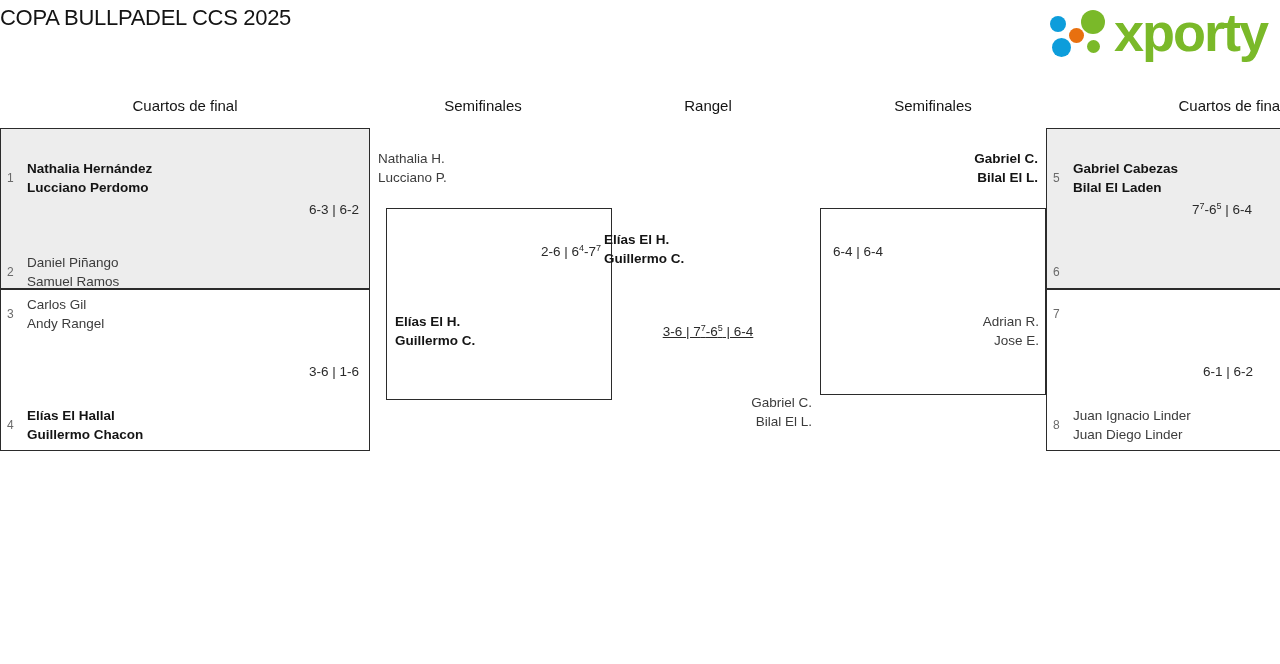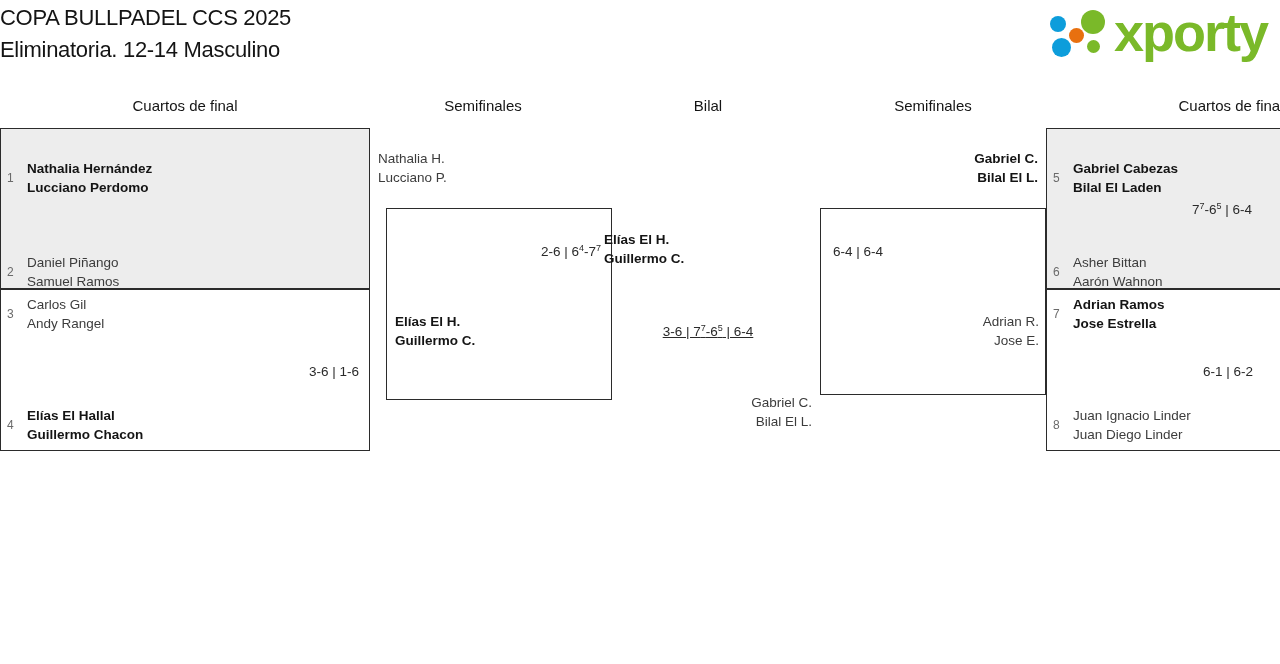--- a/index.html
+++ b/index.html
@@ -111,47 +111,47 @@
     line-height: 0;
   }
 </style>
 </head>
 <body>
 
 <div id="header">
 
   <div id="title-block">
     <div class="title-line">COPA BULLPADEL CCS 2025</div>
-    <div class="title-line">Eliminatoria. 12-14 Masculino</div>
   </div>
 
   <div id="logo">
     <div id="logo-dots">
       <span class="dot" style="left:0px;  top:6px;  width:16px; height:16px; background:#0d9ddb;"></span>
       <span class="dot" style="left:2px;  top:28px; width:19px; height:19px; background:#0d9ddb;"></span>
       <span class="dot" style="left:19px; top:18px; width:15px; height:15px; background:#e8700f;"></span>
       <span class="dot" style="left:31px; top:0px;  width:24px; height:24px; background:#7ab929;"></span>
       <span class="dot" style="left:37px; top:30px; width:13px; height:13px; background:#7ab929;"></span>
     </div>
     <div id="logo-word">xporty</div>
   </div>
 </div>
 
 <div class="col-head" style="left:0px;    width:370px;">Cuartos de final</div>
 <div class="col-head" style="left:370px;  width:226px;">Semifinales</div>
-<div class="col-head" style="left:596px;  width:224px;">Bilal</div>
+<div class="col-head" style="left:596px;  width:224px;">Rangel</div>
 <div class="col-head" style="left:820px;  width:226px;">Semifinales</div>
 <div class="col-head" style="left:1046px; width:370px;">Cuartos de final</div>
 
 <div class="box shaded" style="left:0px; top:128px; width:370px; height:161px;">
   <span class="seed" style="left:6px; top:40px;">1</span>
   <div class="team win" style="left:26px; top:30px;">
     <span class="ln">Nathalia Hernández</span>
     <span class="ln">Lucciano Perdomo</span>
   </div>
+  <span class="score" style="left:0px; top:72px; width:358px; text-align:right;">6-3 | 6-2</span>
   <span class="seed" style="left:6px; top:134px;">2</span>
   <div class="team lose" style="left:26px; top:124px;">
     <span class="ln">Daniel Piñango</span>
     <span class="ln">Samuel Ramos</span>
   </div>
 </div>
 
 <div class="box" style="left:0px; top:289px; width:370px; height:162px;">
   <span class="seed" style="left:6px; top:15px;">3</span>
   <div class="team lose" style="left:26px; top:5px;">
@@ -205,31 +205,23 @@
 </div>
 
 <div class="box shaded" style="left:1046px; top:128px; width:370px; height:161px;">
   <span class="seed" style="left:6px; top:40px;">5</span>
   <div class="team win" style="left:26px; top:30px;">
     <span class="ln">Gabriel Cabezas</span>
     <span class="ln">Bilal El Laden</span>
   </div>
   <span class="score" style="left:145px; top:72px;">7<sup>7</sup>-6<sup>5</sup> | 6-4</span>
   <span class="seed" style="left:6px; top:134px;">6</span>
-  <div class="team lose" style="left:26px; top:124px;">
-    <span class="ln">Asher Bittan</span>
-    <span class="ln">Aarón Wahnon</span>
-  </div>
 </div>
 
 <div class="box" style="left:1046px; top:289px; width:370px; height:162px;">
   <span class="seed" style="left:6px; top:15px;">7</span>
-  <div class="team win" style="left:26px; top:5px;">
-    <span class="ln">Adrian Ramos</span>
-    <span class="ln">Jose Estrella</span>
-  </div>
   <span class="score" style="left:156px; top:73px;">6-1 | 6-2</span>
   <span class="seed" style="left:6px; top:126px;">8</span>
   <div class="team lose" style="left:26px; top:116px;">
     <span class="ln">Juan Ignacio Linder</span>
     <span class="ln">Juan Diego Linder</span>
   </div>
 </div>
 
 </body></html>

